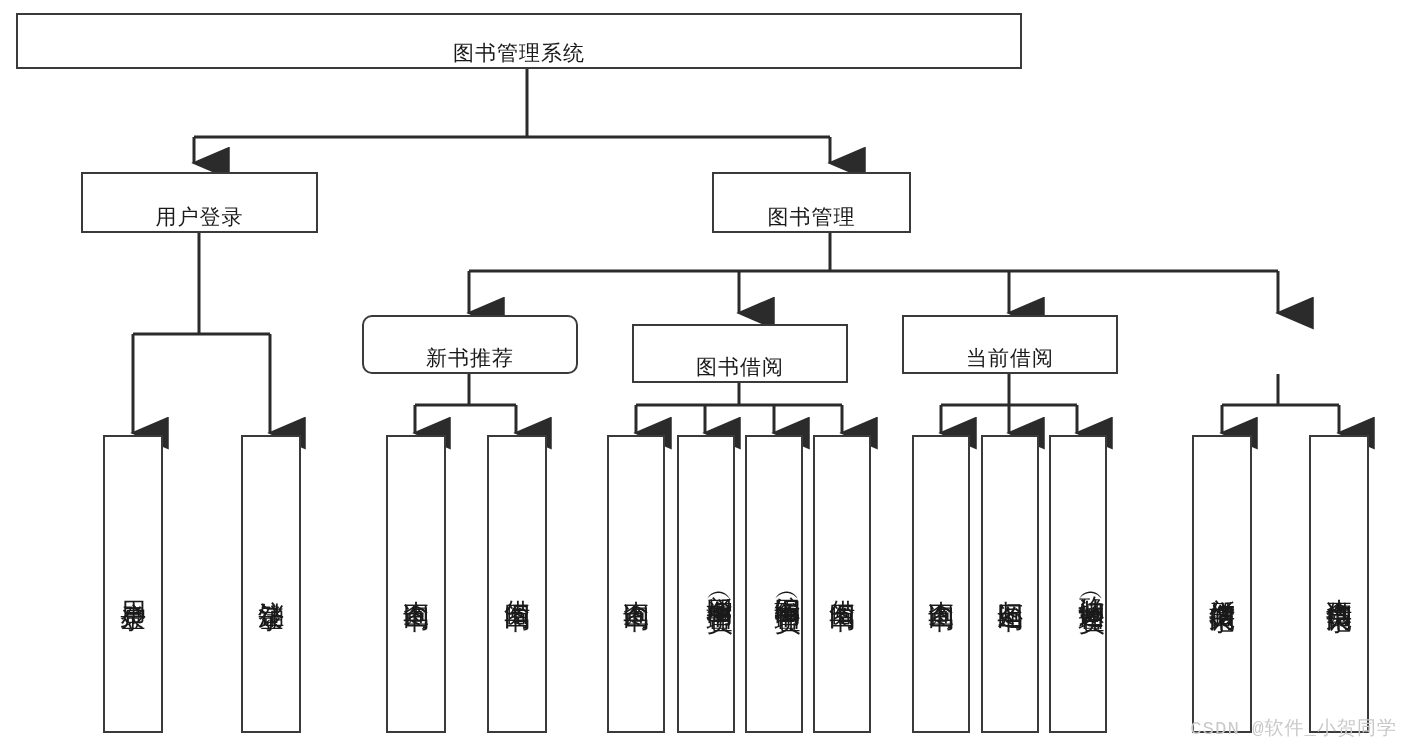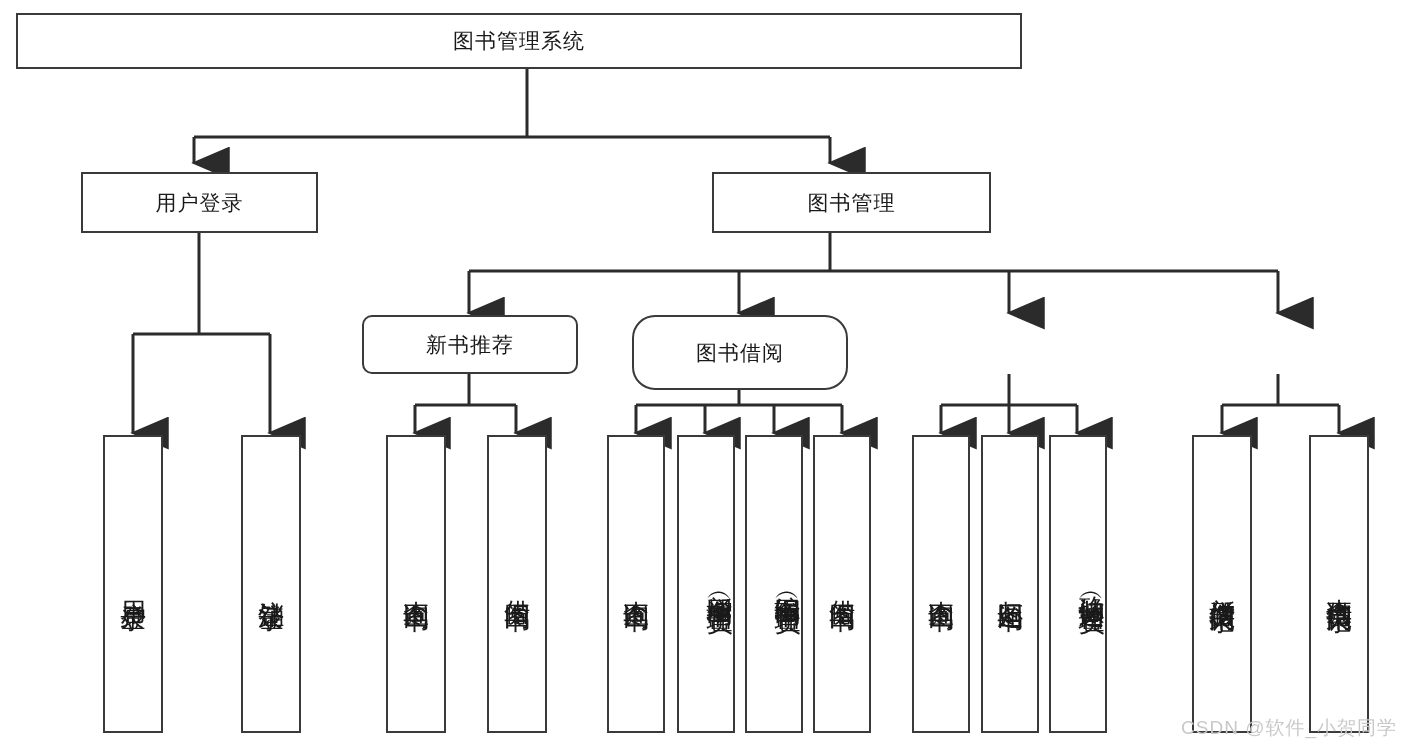--- a/index.html
+++ b/index.html
@@ -31,40 +31,42 @@
     border: 2px solid #3a3a3a;
     background: #ffffff;
     display: flex;
     align-items: center;
     justify-content: center;
     color: #1a1a1a;
   }
   .node.horiz {
     font-size: 21px;
     letter-spacing: 1px;
+    align-items: flex-end;
   }
   .node.vert {
     writing-mode: vertical-rl;
     text-orientation: upright;
     font-size: 26px;
     line-height: 1.05;
     letter-spacing: 2px;
     padding: 6px 0;
   }
   .node.vert.toptext {
     align-items: flex-start;
   }
   .watermark {
     position: absolute;
     right: 8px;
     bottom: 6px;
     font-size: 19px;
     color: #c9c9c9;
     letter-spacing: 1px;
     white-space: nowrap;
+    font-family: Liberation Mono, monospace;
   }
 </style>
 </head>
 <body>
 
 <div id="canvas">
 
   <svg id="wires" viewBox="0 0 1405 747">
     <defs>
       <marker id="arrow" viewBox="0 0 12 14" refX="6" refY="13" markerWidth="11" markerHeight="13" orient="auto-start-reverse">
@@ -115,29 +117,32 @@
     </g>
   </svg>
 
   <div class="node horiz" style="left:16px; top:13px; width:1006px; height:56px;">
     <span>图书管理系统</span>
   </div>
 
   <div class="node horiz" style="left:81px; top:172px; width:237px; height:61px;">
     <span>用户登录</span>
   </div>
-  <div class="node horiz" style="left:712px; top:172px; width:279px; height:61px;">
+  <div class="node horiz" style="left:712px; top:172px; width:199px; height:61px;">
     <span>图书管理</span>
   </div>
 
   <div class="node horiz" style="left:362px; top:315px; width:216px; height:59px;border-radius:10px;">
     <span>新书推荐</span>
   </div>
-  <div class="node horiz" style="left:632px; top:315px; width:216px; height:75px;border-radius:23px;">
+  <div class="node horiz" style="left:632px; top:324px; width:216px; height:59px;">
     <span>图书借阅</span>
+  </div>
+  <div class="node horiz" style="left:902px; top:315px; width:216px; height:59px;">
+    <span>当前借阅</span>
   </div>
 
   <div class="node vert" style="left:103px; top:435px; width:60px; height:298px;">
     <span>用户登录</span>
   </div>
   <div class="node vert" style="left:241px; top:435px; width:60px; height:298px;">
     <span>注销登录</span>
   </div>
 
   <div class="node vert" style="left:386px; top:435px; width:60px; height:298px;">

